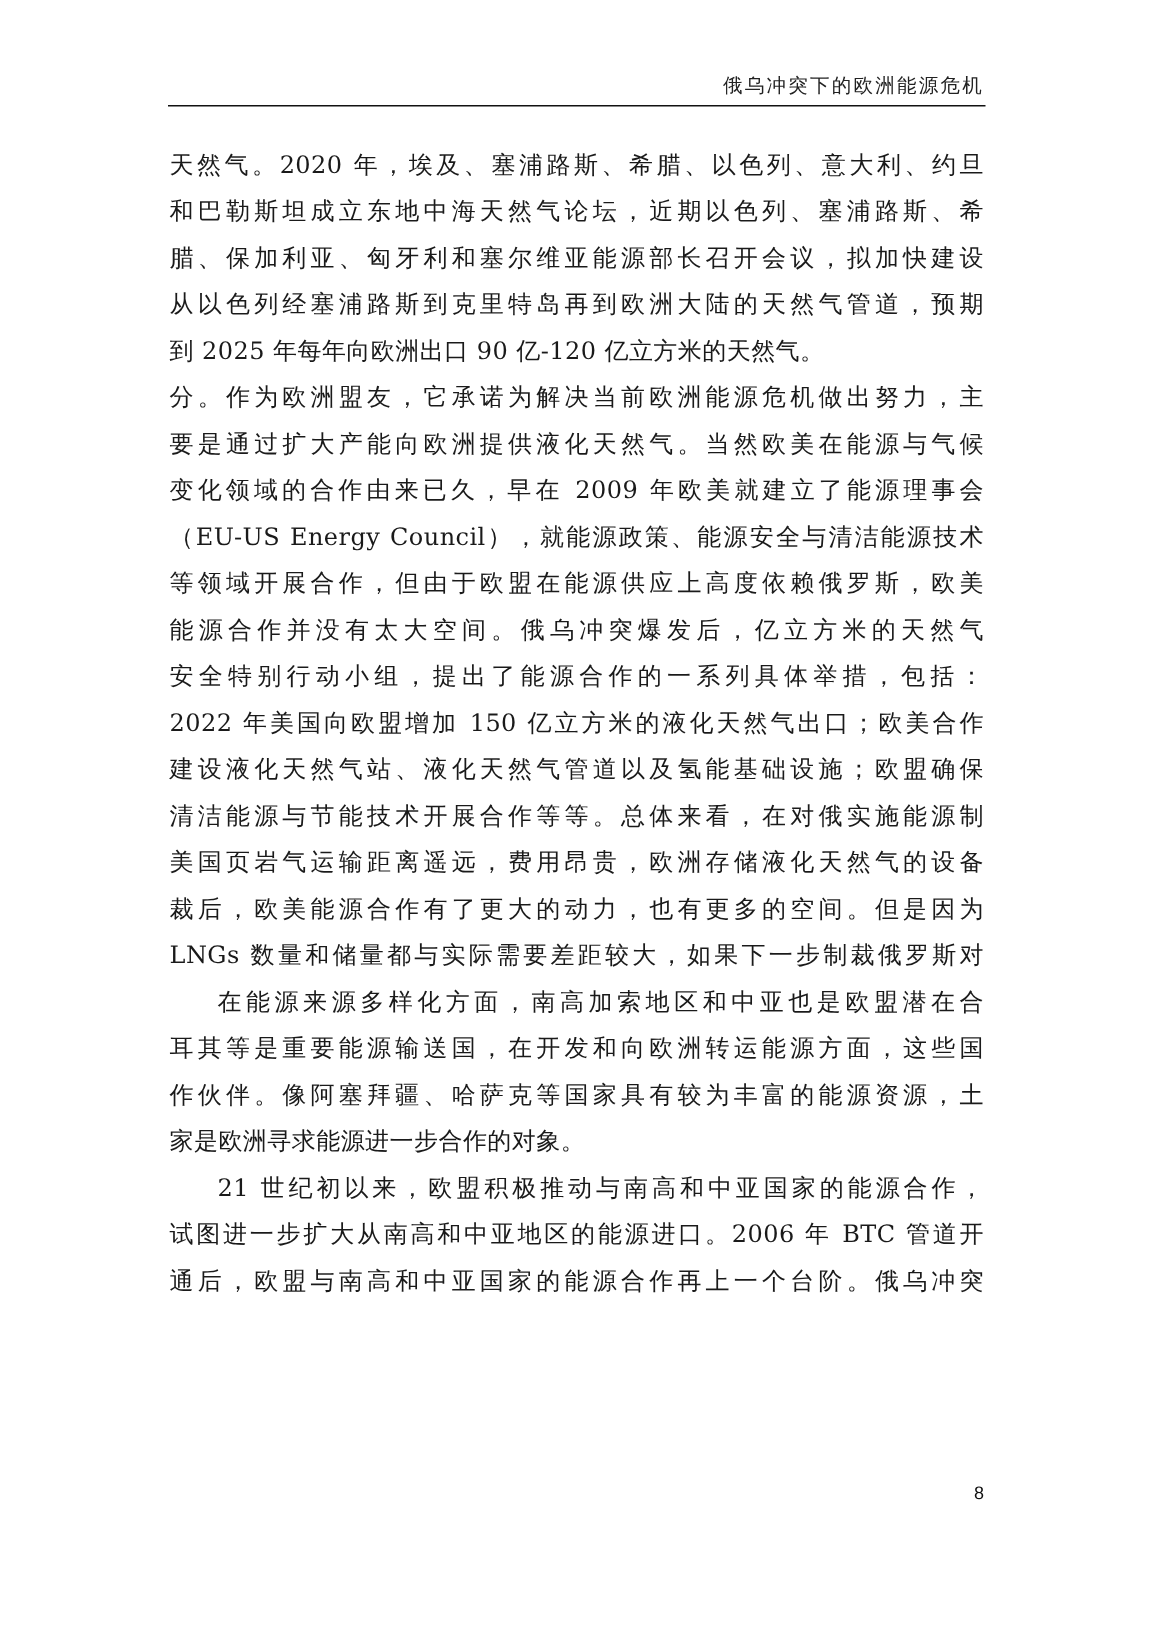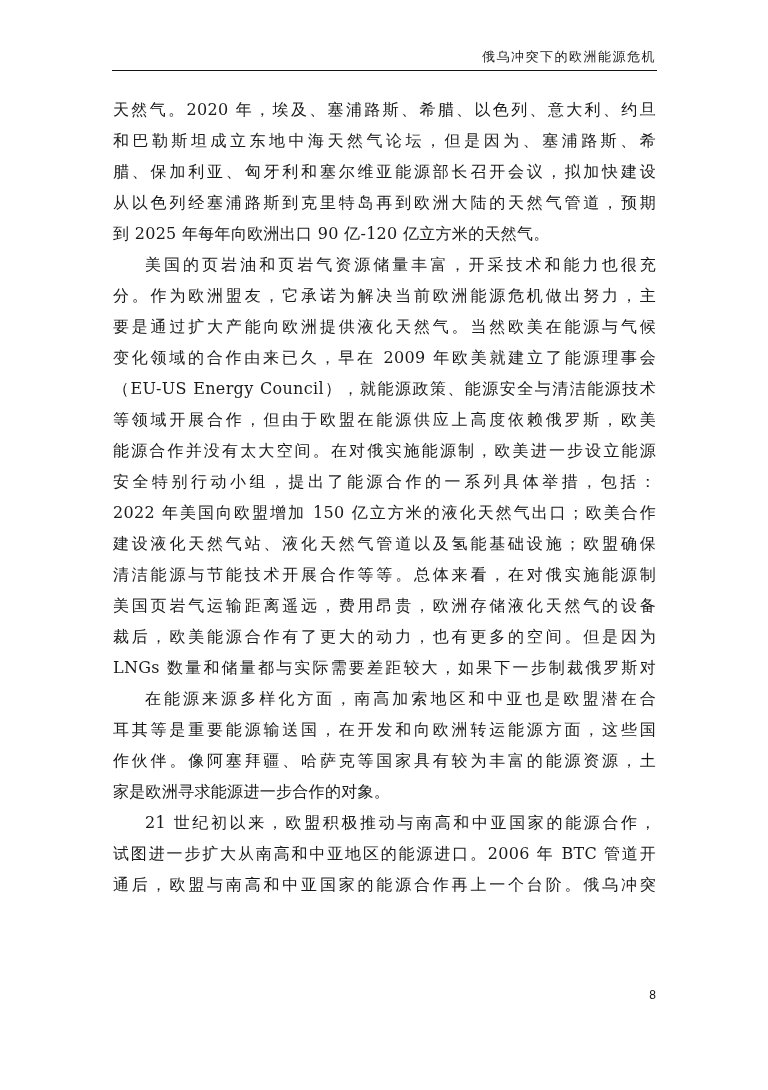--- a/index.html
+++ b/index.html
@@ -77,32 +77,31 @@
 </head>
 <body>
 
 <div class="page">
   <div class="running-header">俄乌冲突下的欧洲能源危机</div>
   <div class="header-rule"></div>
 
   <div class="body-text">
 
     <div class="line">天然气。2020 年，埃及、塞浦路斯、希腊、以色列、意大利、约旦</div>
-    <div class="line">和巴勒斯坦成立东地中海天然气论坛，但是因为、塞浦路斯、希</div>
+    <div class="line">和巴勒斯坦成立东地中海天然气论坛，近期以色列、塞浦路斯、希</div>
     <div class="line">腊、保加利亚、匈牙利和塞尔维亚能源部长召开会议，拟加快建设</div>
     <div class="line">从以色列经塞浦路斯到克里特岛再到欧洲大陆的天然气管道，预期</div>
     <div class="line last">到 2025 年每年向欧洲出口 90 亿-120 亿立方米的天然气。</div>
 
-    <div class="line indent">美国的页岩油和页岩气资源储量丰富，开采技术和能力也很充</div>
     <div class="line">分。作为欧洲盟友，它承诺为解决当前欧洲能源危机做出努力，主</div>
     <div class="line">要是通过扩大产能向欧洲提供液化天然气。当然欧美在能源与气候</div>
     <div class="line">变化领域的合作由来已久，早在 2009 年欧美就建立了能源理事会</div>
     <div class="line">（EU-US Energy Council），就能源政策、能源安全与清洁能源技术</div>
     <div class="line">等领域开展合作，但由于欧盟在能源供应上高度依赖俄罗斯，欧美</div>
-    <div class="line">能源合作并没有太大空间。在对俄实施能源制，欧美进一步设立能源</div>
+    <div class="line">能源合作并没有太大空间。俄乌冲突爆发后，亿立方米的天然气</div>
     <div class="line">安全特别行动小组，提出了能源合作的一系列具体举措，包括：</div>
     <div class="line">2022 年美国向欧盟增加 150 亿立方米的液化天然气出口；欧美合作</div>
     <div class="line">建设液化天然气站、液化天然气管道以及氢能基础设施；欧盟确保</div>
     <div class="line">清洁能源与节能技术开展合作等等。总体来看，在对俄实施能源制</div>
     <div class="line">美国页岩气运输距离遥远，费用昂贵，欧洲存储液化天然气的设备</div>
     <div class="line">裁后，欧美能源合作有了更大的动力，也有更多的空间。但是因为</div>
     <div class="line">LNGs 数量和储量都与实际需要差距较大，如果下一步制裁俄罗斯对</div>
 
     <div class="line indent">在能源来源多样化方面，南高加索地区和中亚也是欧盟潜在合</div>
     <div class="line">耳其等是重要能源输送国，在开发和向欧洲转运能源方面，这些国</div>

